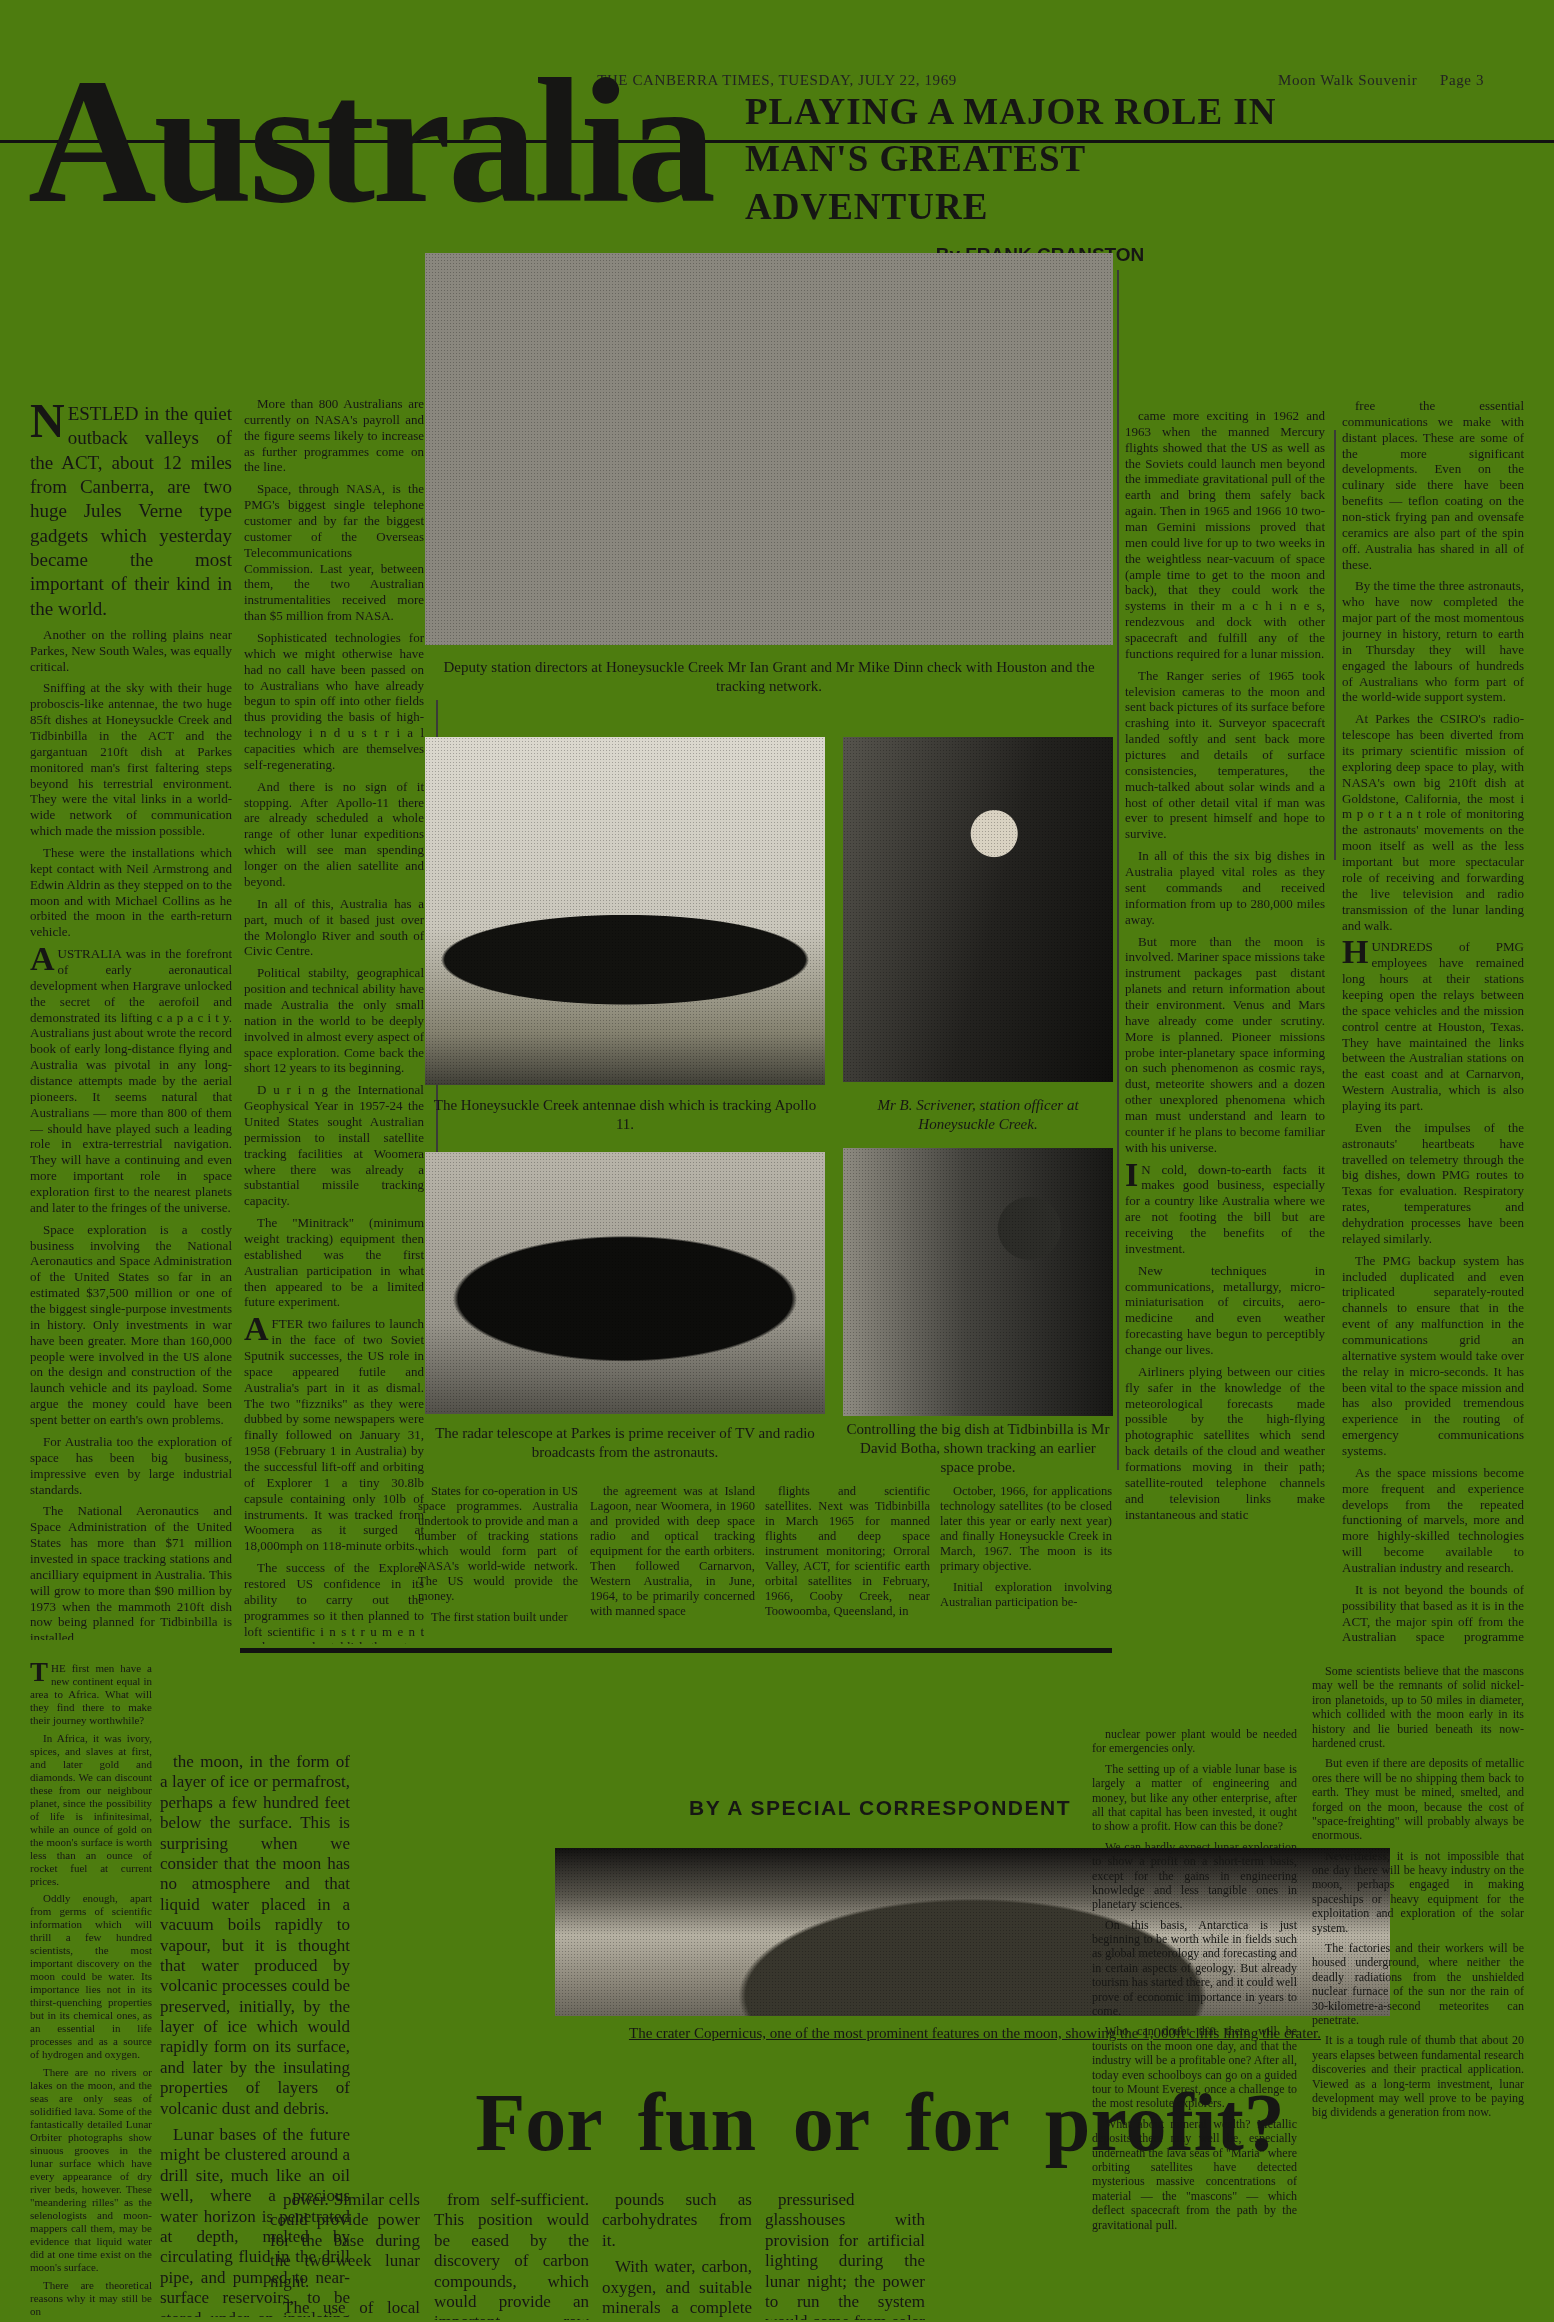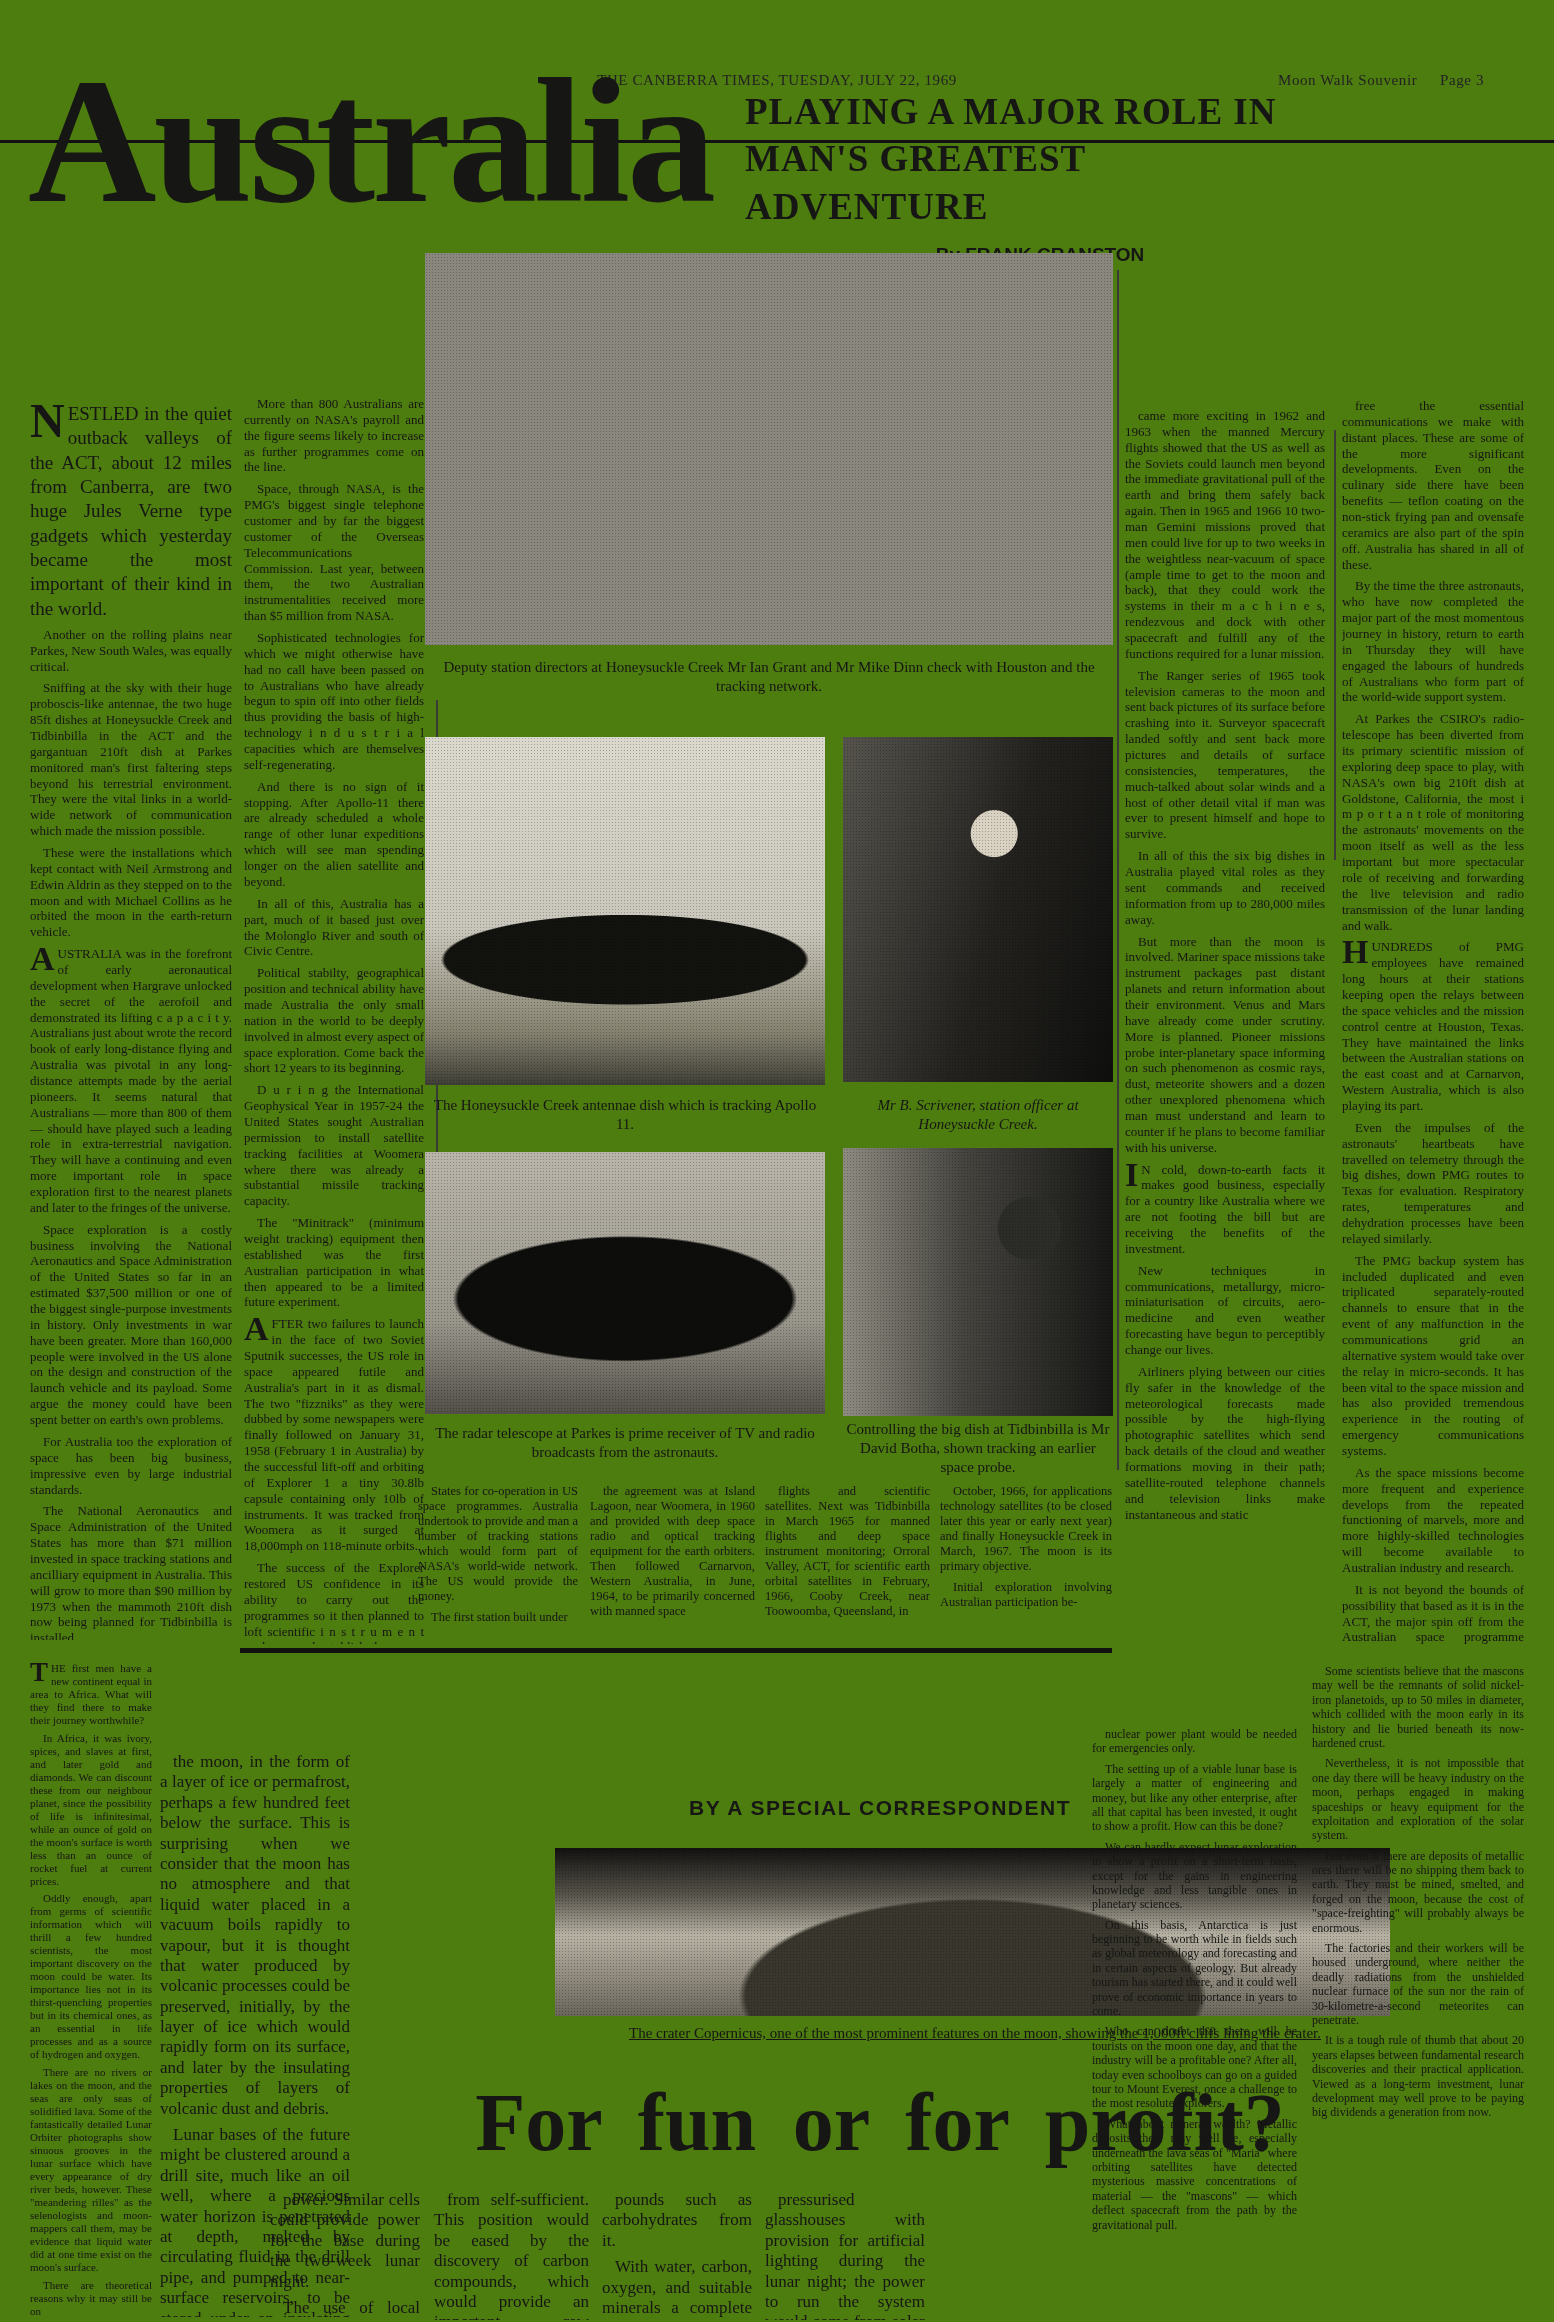--- a/index.html
+++ b/index.html
@@ -177,22 +177,22 @@
   <div class="abs col mid2" style="left:1092px;top:1727px;width:205px;height:592px;">
       <p class="bp">nuclear power plant would be needed for emergencies only.</p>
       <p class="bp">The setting up of a viable lunar base is largely a matter of engineering and money, but like any other enterprise, after all that capital has been invested, it ought to show a profit. How can this be done?</p>
       <p class="bp">We can hardly expect lunar exploration to show a profit on a short-term basis, except for the gains in engineering knowledge and less tangible ones in planetary sciences.</p>
       <p class="bp">On this basis, Antarctica is just beginning to be worth while in fields such as global meteorology and forecasting and in certain aspects of geology. But already tourism has started there, and it could well prove of economic importance in years to come.</p>
       <p class="bp">Who can doubt that there will be tourists on the moon one day, and that the industry will be a profitable one? After all, today even schoolboys can go on a guided tour to Mount Everest, once a challenge to the most resolute explorers.</p>
       <p class="bp">What about mineral wealth? Metallic deposits there may well be, especially underneath the lava seas of "Maria" where orbiting satellites have detected mysterious massive concentrations of material — the "mascons" — which deflect spacecraft from the path by the gravitational pull.</p>
     </div>
   <div class="abs col mid2" style="left:1312px;top:1664px;width:212px;height:655px;">
       <p class="bp">Some scientists believe that the mascons may well be the remnants of solid nickel-iron planetoids, up to 50 miles in diameter, which collided with the moon early in its history and lie buried beneath its now-hardened crust.</p>
+      <p class="bp">But even if there are deposits of metallic ores there will be no shipping them back to earth. They must be mined, smelted, and forged on the moon, because the cost of "space-freighting" will probably always be enormous.</p>
       <p class="bp">Nevertheless, it is not impossible that one day there will be heavy industry on the moon, perhaps engaged in making spaceships or heavy equipment for the exploitation and exploration of the solar system.</p>
-      <p class="bp">But even if there are deposits of metallic ores there will be no shipping them back to earth. They must be mined, smelted, and forged on the moon, because the cost of "space-freighting" will probably always be enormous.</p>
       <p class="bp">The factories and their workers will be housed underground, where neither the deadly radiations from the unshielded nuclear furnace of the sun nor the rain of 30-kilometre-a-second meteorites can penetrate.</p>
       <p class="bp">It is a tough rule of thumb that about 20 years elapses between fundamental research discoveries and their practical application. Viewed as a long-term investment, lunar development may well prove to be paying big dividends a generation from now.</p>
     </div>
 
   <div class="abs col mid" style="left:270px;top:2190px;width:150px;height:130px;">
       <p class="bp">power. Similar cells could provide power for the base during the two-week lunar night.</p>
       <p class="bp">The use of local water would ease the logistic problems of maintaining a lunar base, but it would still be far</p>
     </div>
   <div class="abs col mid" style="left:434px;top:2190px;width:155px;height:130px;">
       <p class="bp">from self-sufficient. This position would be eased by the discovery of carbon compounds, which would provide an important raw material for plant growth. Growing plants absorb carbon dioxide from the photosynthesis, construct com-</p>

